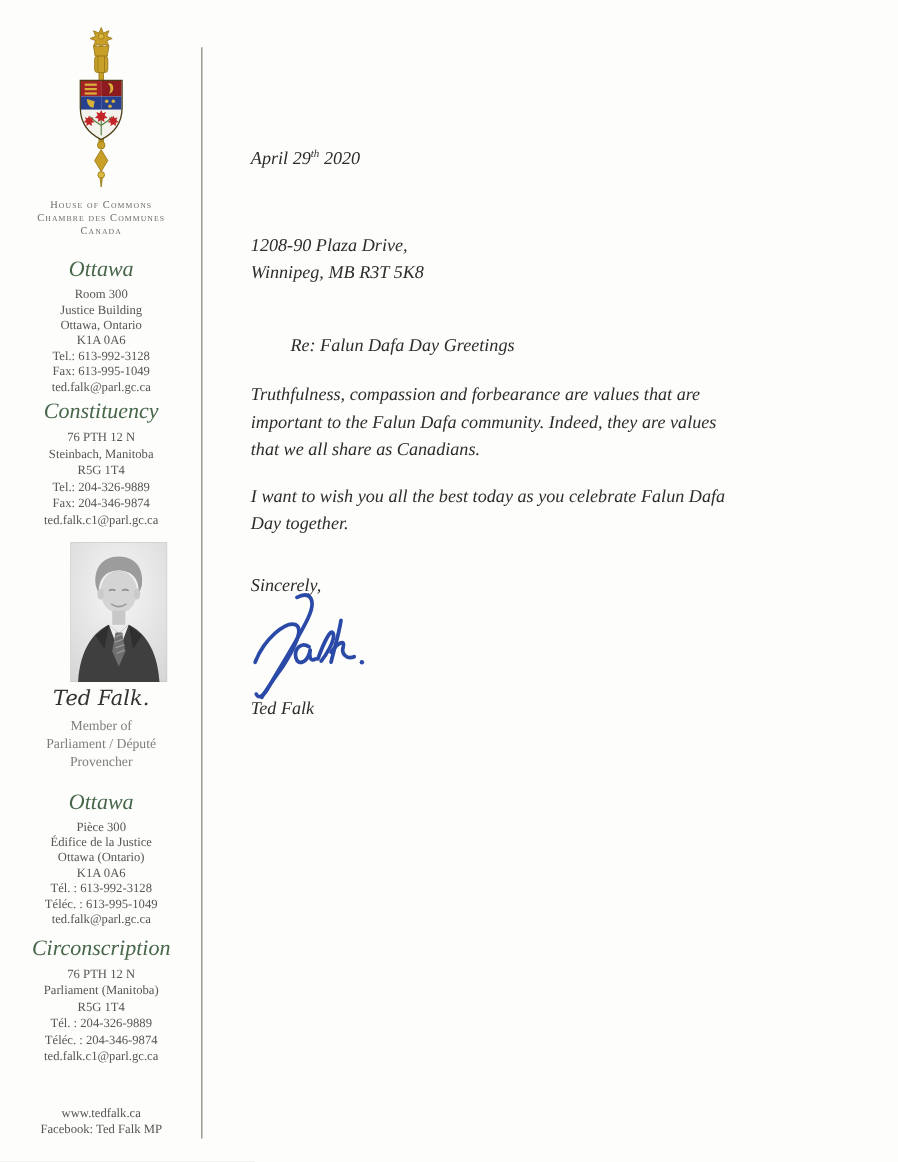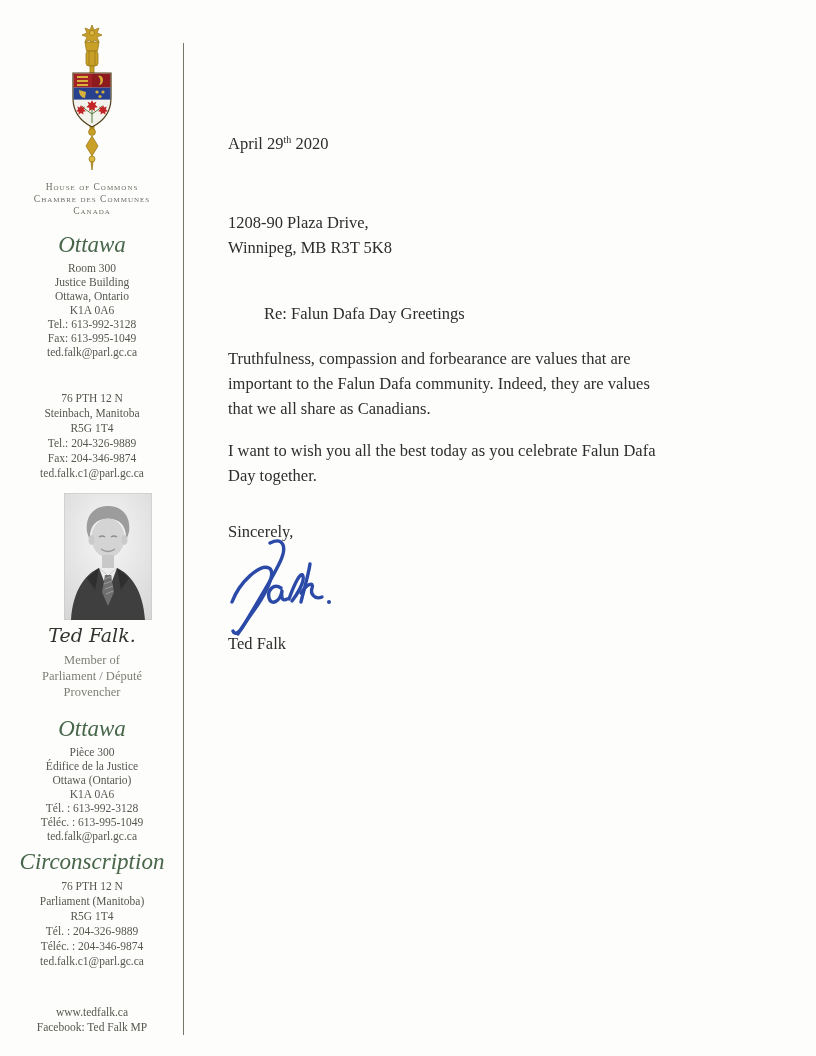--- a/index.html
+++ b/index.html
@@ -8,30 +8,30 @@
     background:#fdfdfc;overflow:hidden;
     font-family:"Liberation Serif","DejaVu Serif",serif;
     color:#2e2e2c;
   }
   
   .divider{position:absolute;left:183px;top:43px;width:1px;height:992px;background:#75756a;}
   .sidebar-block{position:absolute;left:6px;width:172px;text-align:center;}
   .crest-wrap{position:absolute;left:61px;top:24px;width:62px;height:148px;}
   .org-lines{top:181px;font-variant:small-caps;letter-spacing:1px;
     font-size:9.5px;line-height:12px;color:#6e6e66;}
-  .sb-heading{font-style:italic;font-size:23px;color:#47664a;line-height:24px;}
+  .sb-heading{font-style:italic;font-size:20px;color:#47664a;line-height:24px;}
   .sb-lines{font-size:11.5px;line-height:14px;color:#565650;}
   .sb-lines.wide{line-height:15px;}
   .photo-wrap{position:absolute;left:64px;top:493px;width:88px;height:127px;}
   .name-script{top:624px;font-style:italic;font-size:19px;color:#33332e;
     font-family:"DejaVu Serif","Liberation Serif",serif;}
   .member-title{top:652px;font-size:12.5px;line-height:16px;color:#7e7e78;}
   .web-lines{top:1005px;font-size:11.5px;line-height:15px;color:#565650;}
   
-  .letter{position:absolute;left:228px;width:510px;font-size:16.5px;color:#2d2d2b;}
+  .letter{position:absolute;left:228px;width:510px;font-size:16.5px;color:#2d2d2b;font-style:italic;}
   .letter .line{line-height:25px;}
   .date-line{top:134px;}
   .date-line sup{font-size:10px;vertical-align:super;line-height:0;}
   .recipient{top:210px;}
   .subject{top:304px;margin-left:36px;}
   .para1{top:346px;}
   .para2{top:438px;}
   .closing{top:522px;}
   .signature-wrap{position:absolute;left:224px;top:536px;width:112px;height:104px;}
   .signer-name{top:634px;}
@@ -107,20 +107,21 @@
   <div class="sidebar-block sb-lines" style="top:261px">
     <div>Room 300</div>
     <div>Justice Building</div>
     <div>Ottawa, Ontario</div>
     <div>K1A 0A6</div>
     <div>Tel.: 613-992-3128</div>
     <div>Fax: 613-995-1049</div>
     <div>ted.falk@parl.gc.ca</div>
   </div>
 
+  <div class="sidebar-block sb-heading" style="top:362px">Constituency</div>
   <div class="sidebar-block sb-lines wide" style="top:391px">
     <div>76 PTH 12 N</div>
     <div>Steinbach, Manitoba</div>
     <div>R5G 1T4</div>
     <div>Tel.: 204-326-9889</div>
     <div>Fax: 204-346-9874</div>
     <div>ted.falk.c1@parl.gc.ca</div>
   </div>
 
   <div class="photo-wrap">

